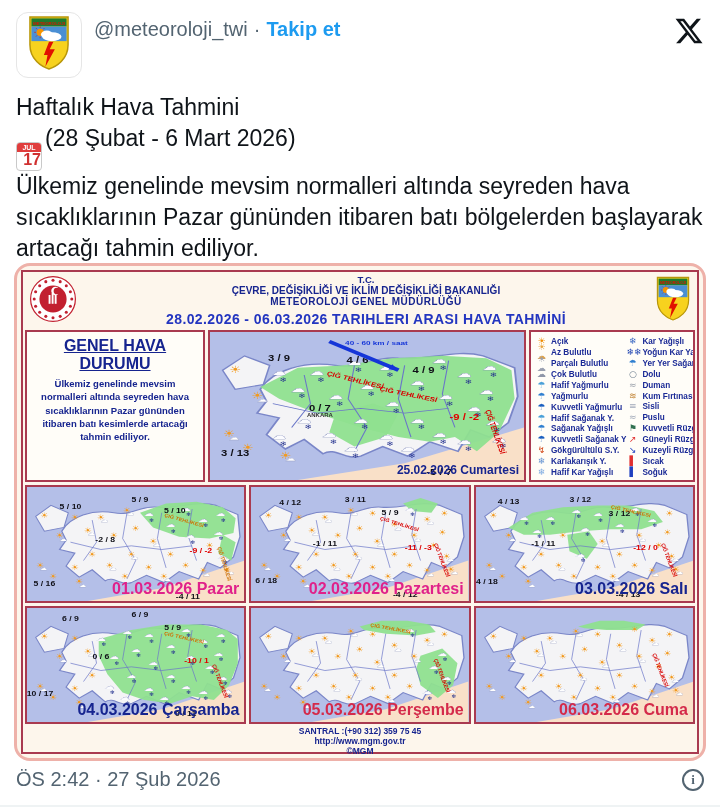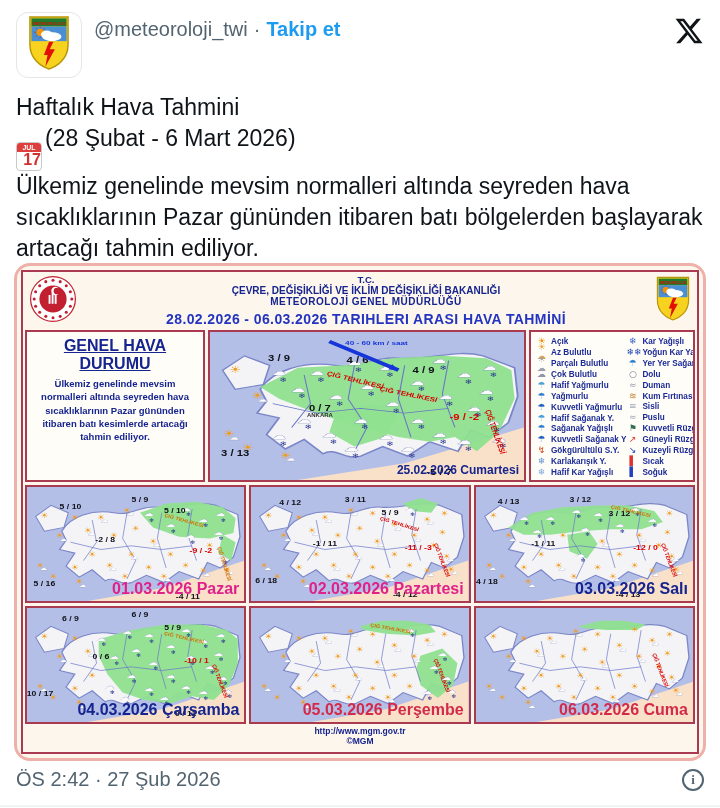--- a/index.html
+++ b/index.html
@@ -824,20 +824,21 @@
               <text x="88" y="26" font-size="4.2" fill="#f29a1f" font-weight="bold" text-anchor="middle" font-family="&quot;DejaVu Sans&quot;,sans-serif" dn="sun-icon">☀</text>
               <text x="92" y="46" font-size="4.2" fill="#f29a1f" font-weight="bold" text-anchor="middle" font-family="&quot;DejaVu Sans&quot;,sans-serif" dn="sun-icon">☀</text>
               <text x="93.6" y="47.2" font-size="3.4" fill="#ffffff" font-weight="bold" text-anchor="middle" font-family="&quot;DejaVu Sans&quot;,sans-serif" stroke="#9aa2c4" stroke-width="0.12" dn="cloud-icon">☁</text>
               <text x="84" y="34" font-size="2.6" fill="#d80000" font-weight="bold" text-anchor="middle" font-family="&quot;Liberation Sans&quot;,sans-serif" transform="rotate(72 84 34)" dn="avalanche-warning-label">ÇIĞ TEHLİKESİ</text>
             </svg>
             <div class="panel-label" style="color: rgb(212, 42, 74);">06.03.2026 Cuma</div>
           </div>
       </div>
 
       <div class="contact">
+        <div>SANTRAL :(+90 312) 359 75 45</div>
         <div>http://www.mgm.gov.tr</div>
         <div>©MGM</div>
       </div>
 
     </div>
   </div>
 
   <div class="post-footer">
     <span class="timestamp">ÖS 2:42 · 27 Şub 2026</span>
     <span class="info-icon">i</span>

